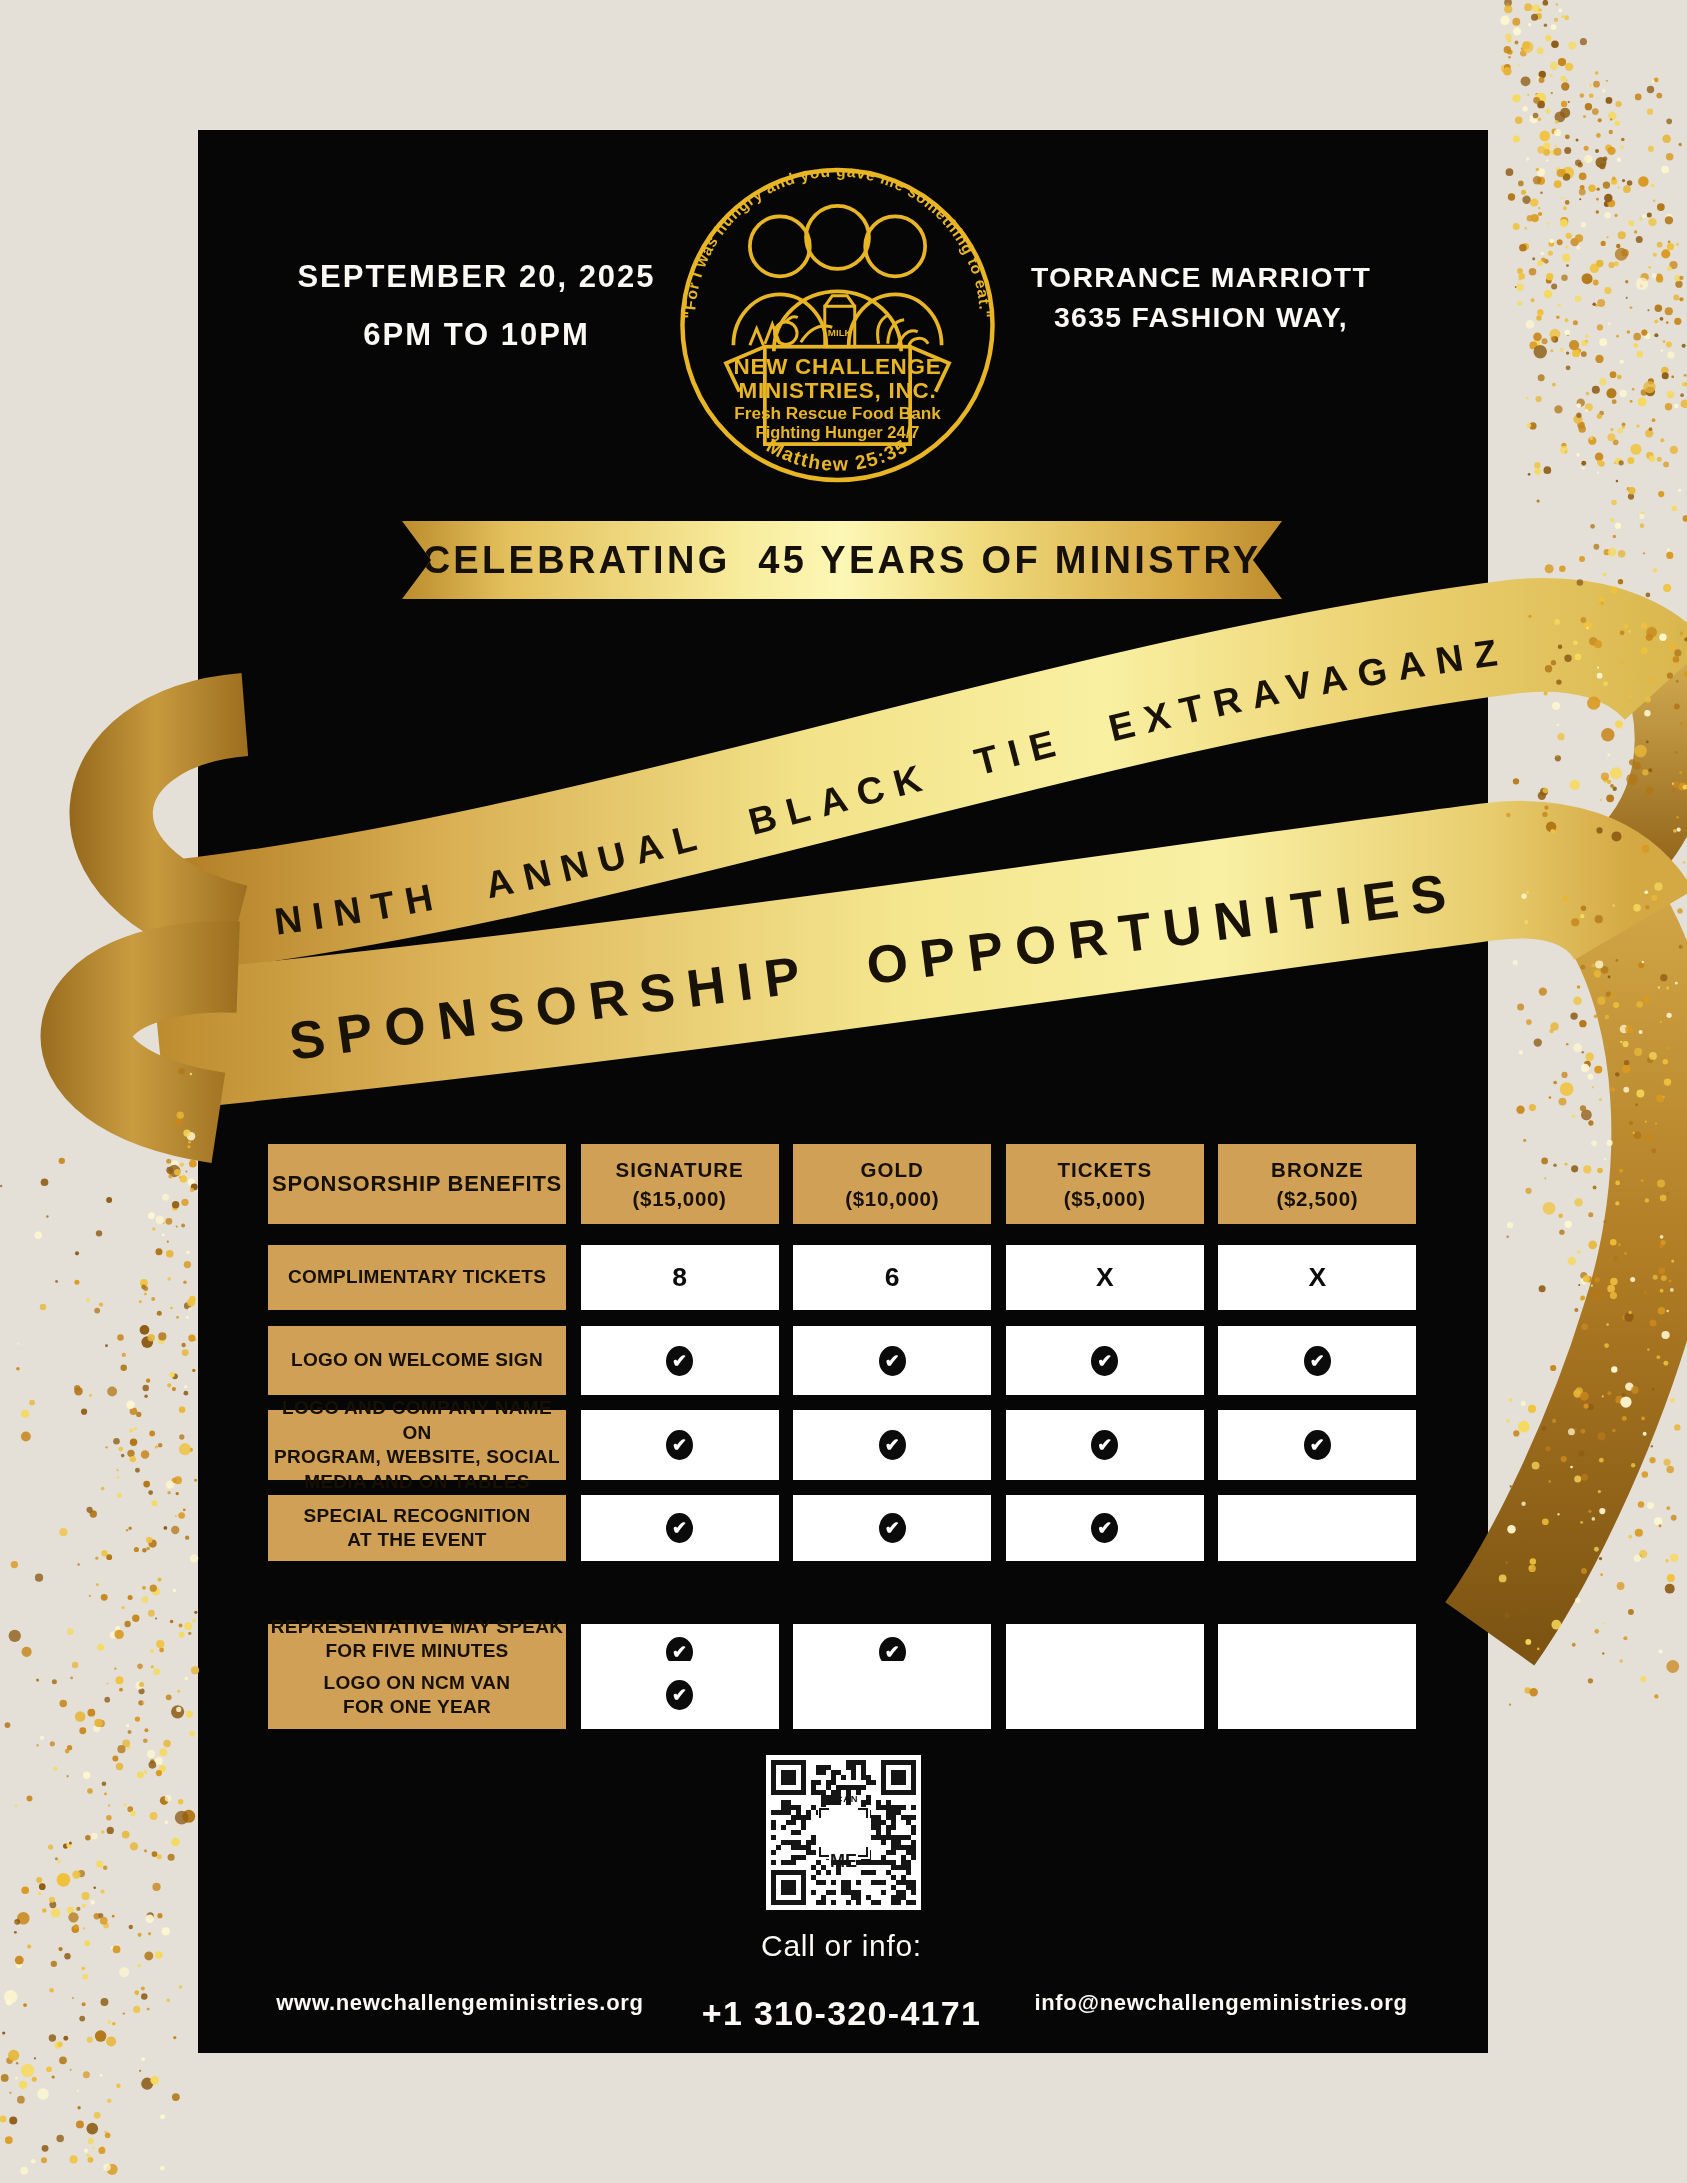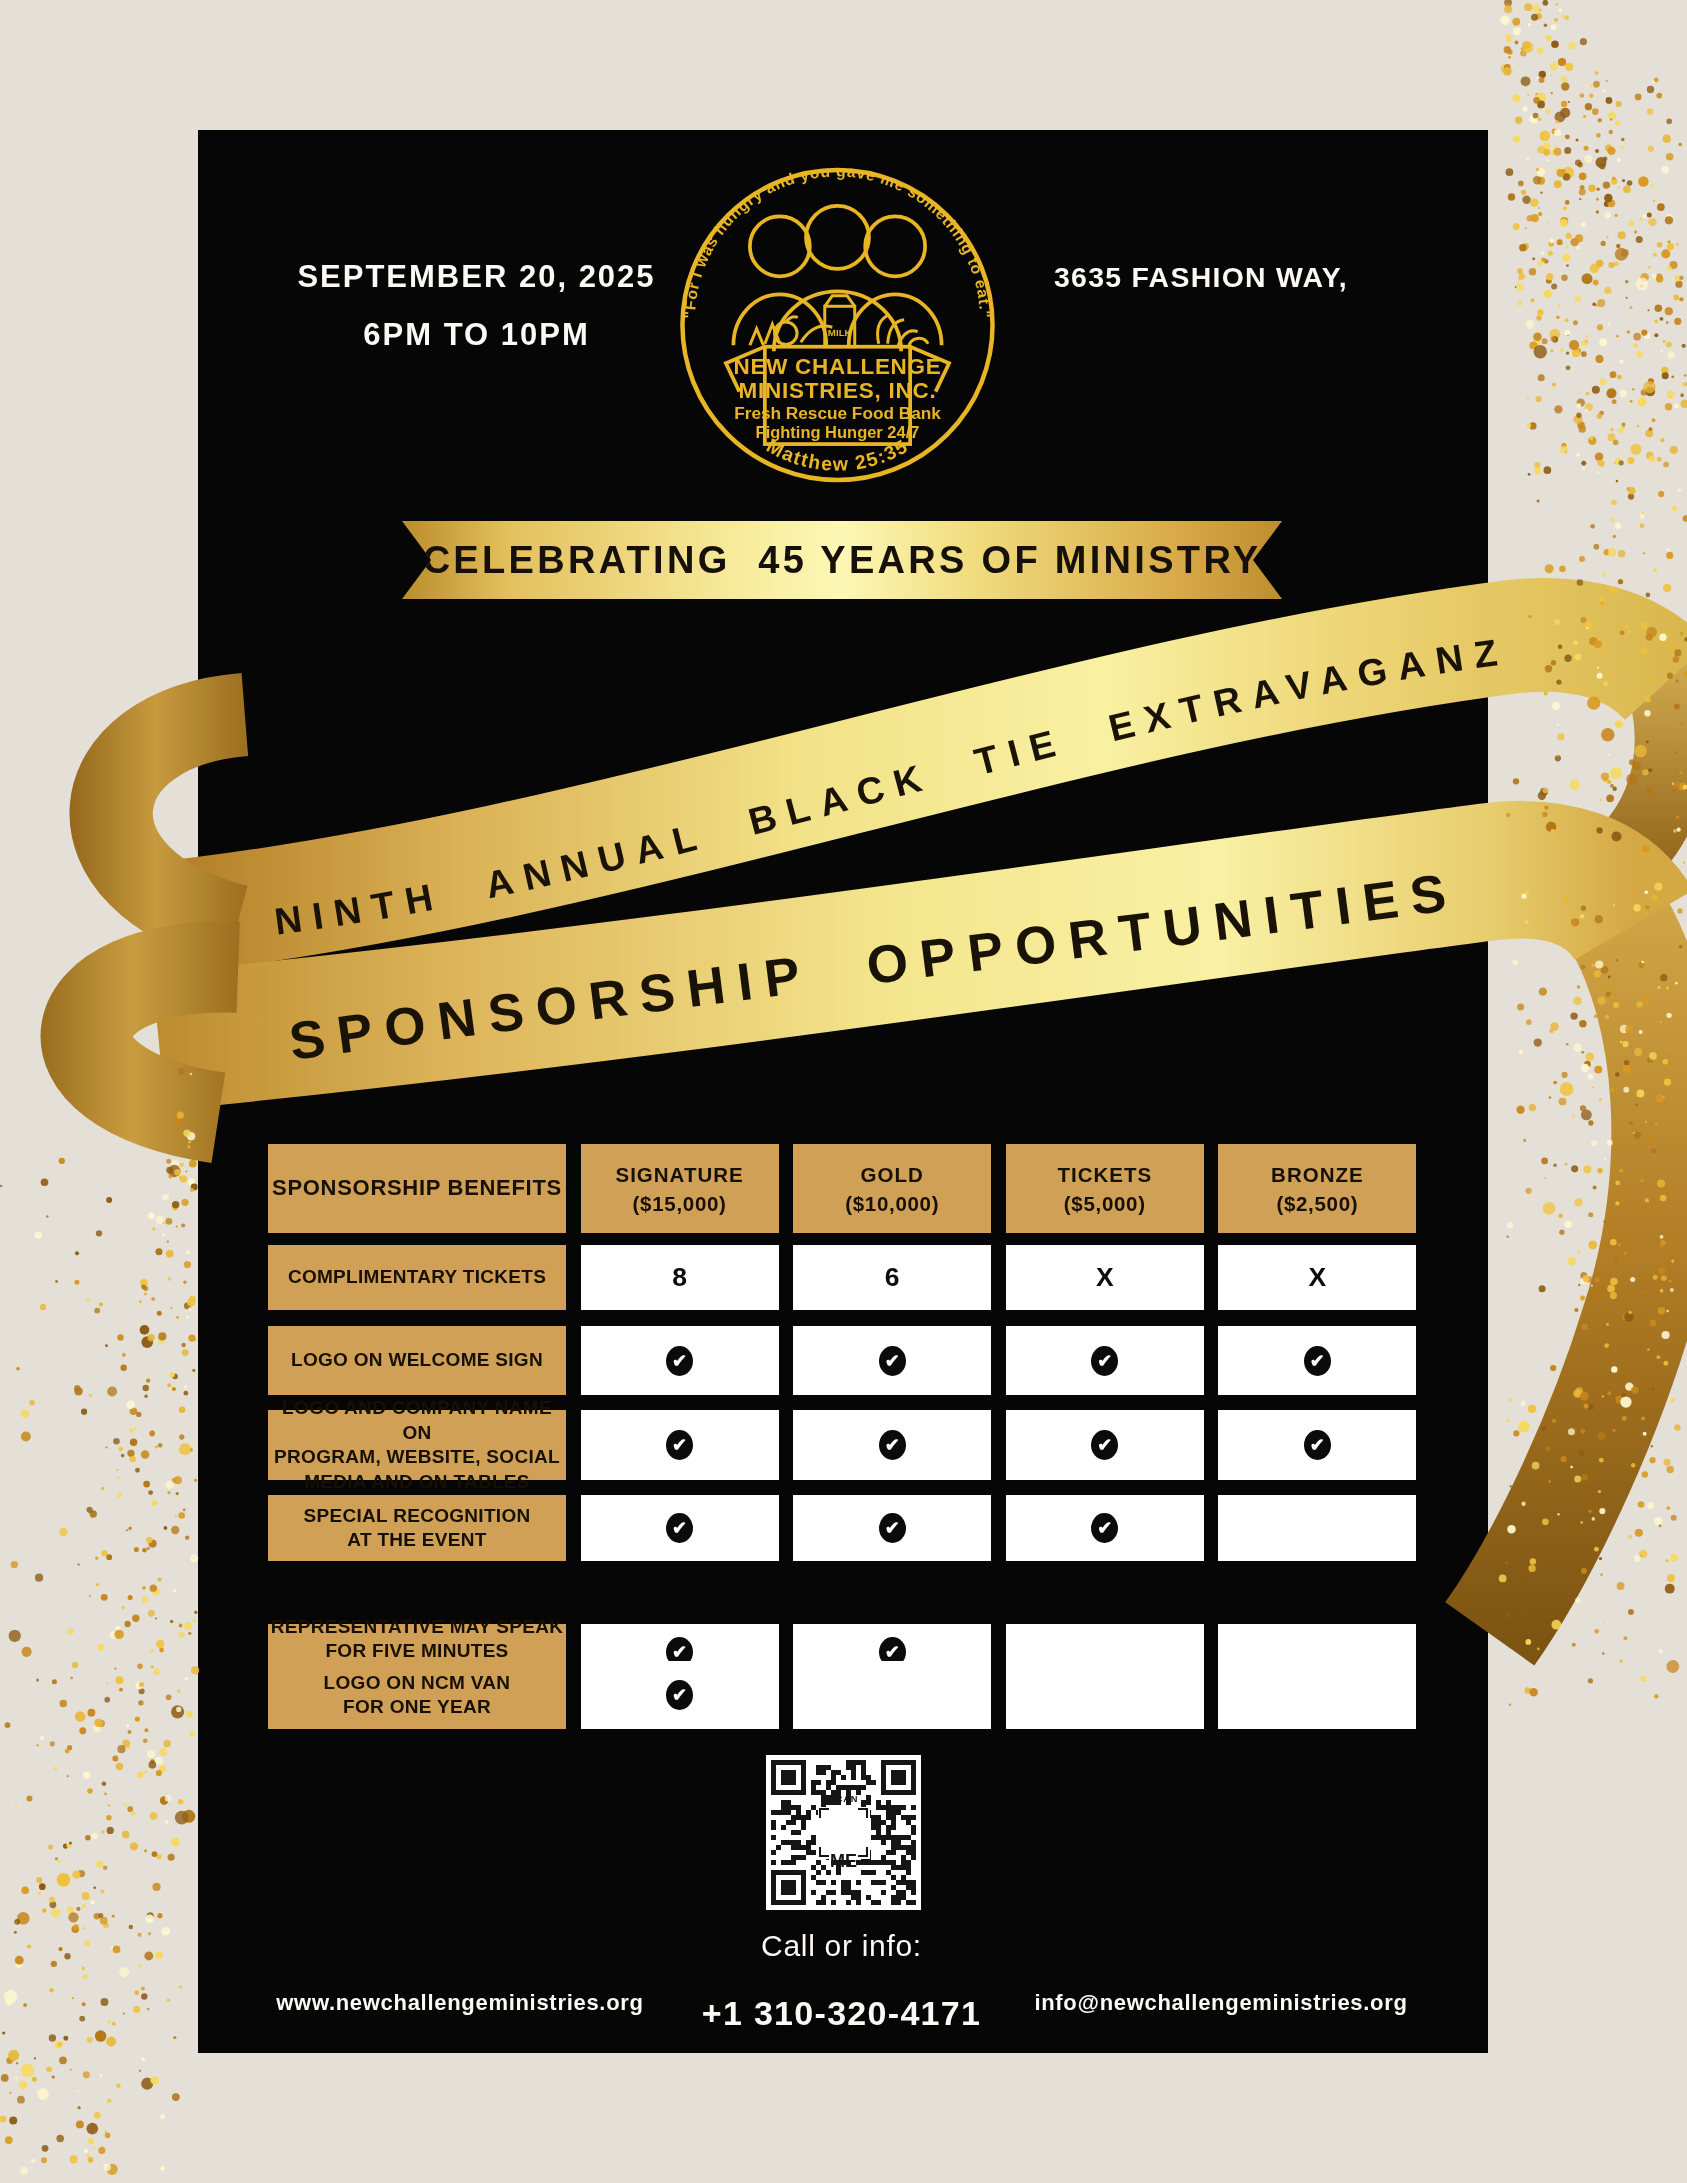--- a/index.html
+++ b/index.html
@@ -131,20 +131,21 @@
   </svg>
 
   <div class="content">
 
     <div class="date-block">
       <div class="date-line">SEPTEMBER 20, 2025</div>
       <div class="time-line">6PM TO 10PM</div>
     </div>
 
     <div class="venue-block">
+      <div class="venue-line">TORRANCE MARRIOTT</div>
       <div class="venue-line">3635 FASHION WAY,</div>
     </div>
 
     <svg class="logo-svg" width="367" height="326" viewBox="0 0 490 434">
       <g stroke="#e8b525" fill="none" stroke-width="5">
         <circle cx="245" cy="217" r="207" stroke-width="6"></circle>
 
         <circle cx="168" cy="112" r="40"></circle>
         <circle cx="245" cy="100" r="42"></circle>
         <circle cx="322" cy="112" r="40"></circle>
@@ -186,21 +187,21 @@
         <text x="245" y="342" font-size="23" font-weight="600">Fresh Rescue Food Bank</text>
         <text x="245" y="368" font-size="22" font-weight="600">Fighting Hunger 24/7</text>
       </g>
     </svg>
 
     <div class="banner">
       <span>CELEBRATING  45 YEARS OF MINISTRY</span>
     </div>
 
     <div class="table">
-      <div class="t-row" style="top:0;height:89px;border-radius:30px;">
+      <div class="t-row" style="top:0;height:80px;border-radius:30px;">
         <div class="cell cell-benefit cell-head head-benefit-label">SPONSORSHIP BENEFITS</div>
         <div class="cell cell-val cell-head">
           <div class="tier-name">SIGNATURE</div>
           <div class="tier-price">($15,000)</div>
         </div>
         <div class="cell cell-val cell-head">
           <div class="tier-name">GOLD</div>
           <div class="tier-price">($10,000)</div>
         </div>
         <div class="cell cell-val cell-head">

